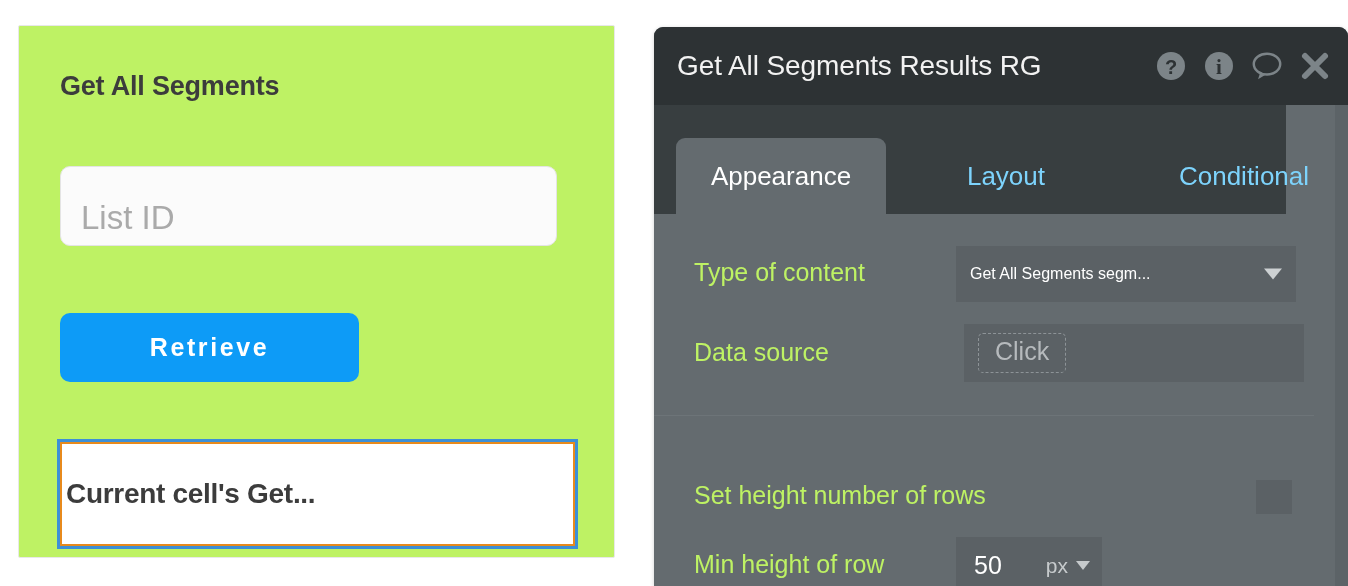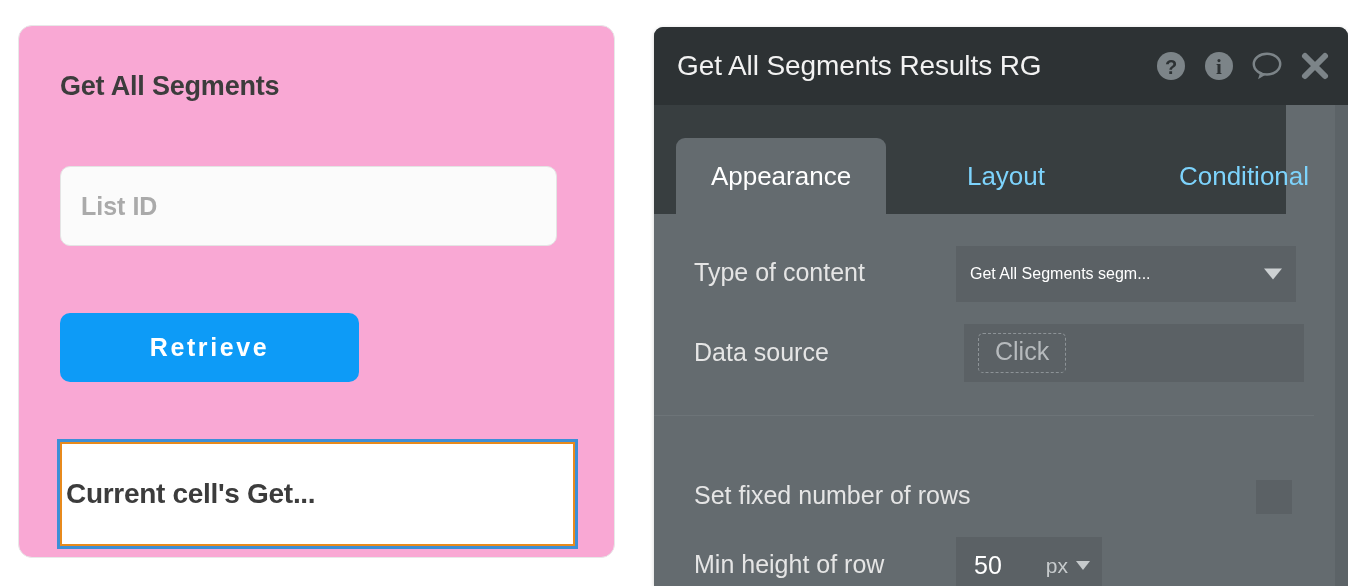--- a/index.html
+++ b/index.html
@@ -10,50 +10,49 @@
     font-family: "Liberation Sans", sans-serif;
     overflow: hidden;
   }
   #root { position: relative; width: 1348px; height: 586px; }
 
   
   .preview-card {
     position: absolute;
     left: 18px; top: 25px;
     width: 597px; height: 533px;
-    background: #f9a8d4;
+    background: #bef264;
     border: 1px solid #e8e8e8;
-    border-radius: 14px;
+    border-radius: 2px;
   }
   .preview-title {
     position: absolute;
     left: 41px; top: 45px;
     font-size: 27px;
     font-weight: bold;
     color: #3c3c3c;
     letter-spacing: -0.2px;
     white-space: nowrap;
   }
   .list-id-input {
     position: absolute;
     left: 41px; top: 140px;
     width: 497px; height: 80px;
     background: #fbfbfb;
     border: 1px solid #e4e4e4;
     border-radius: 10px;
   }
   .list-id-placeholder {
     position: absolute;
-    left: 20px; top: 0;
+    left: 20px; top: 12px;
     height: 78px;
     line-height: 78px;
-    font-size: 25px;
+    font-size: 33px;
     color: #aaaaaa;
     white-space: nowrap;
-    font-weight: bold;
   }
   .retrieve-button {
     position: absolute;
     left: 41px; top: 287px;
     width: 299px; height: 69px;
     background: #0d9bf7;
     border: none;
     border-radius: 10px;
     color: #ffffff;
     font-family: "Liberation Sans", sans-serif;
@@ -163,21 +162,21 @@
   }
   .divider {
     position: absolute;
     left: 0; top: 201px;
     width: 660px; height: 1px;
     background: #6d7478;
   }
   .prop-label {
     position: absolute;
     font-size: 25px;
-    color: #e5e5e5;
+    color: #bef264;
     font-weight: normal;
     white-space: nowrap;
   }
   .prop-control {
     position: absolute;
     background: #5b6165;
   }
   .dropdown-value {
     position: absolute;
     left: 14px; top: 0;
@@ -313,21 +312,21 @@
         <span class="caret"></span>
       </div>
 
       <div class="prop-label" style="left:40px; top:124px;">Data source</div>
       <div class="prop-control" style="left:310px; top:110px; width:340px; height:58px;">
         <span class="click-chip">Click</span>
       </div>
 
       <div class="divider"></div>
 
-      <div class="prop-label" style="left:40px; top:267px;">Set fixed number of rows</div>
+      <div class="prop-label" style="left:40px; top:267px;">Set height number of rows</div>
       <div class="checkbox" style="left:602px; top:266px;"></div>
 
       <div class="prop-label" style="left:40px; top:336px;">Min height of row</div>
       <div class="prop-control" style="left:302px; top:323px; width:146px; height:57px;">
         <span class="num-value">50</span>
         <span class="unit-wrap">
           <span class="unit-label">px</span>
           <span class="unit-caret"></span>
         </span>
       </div>

